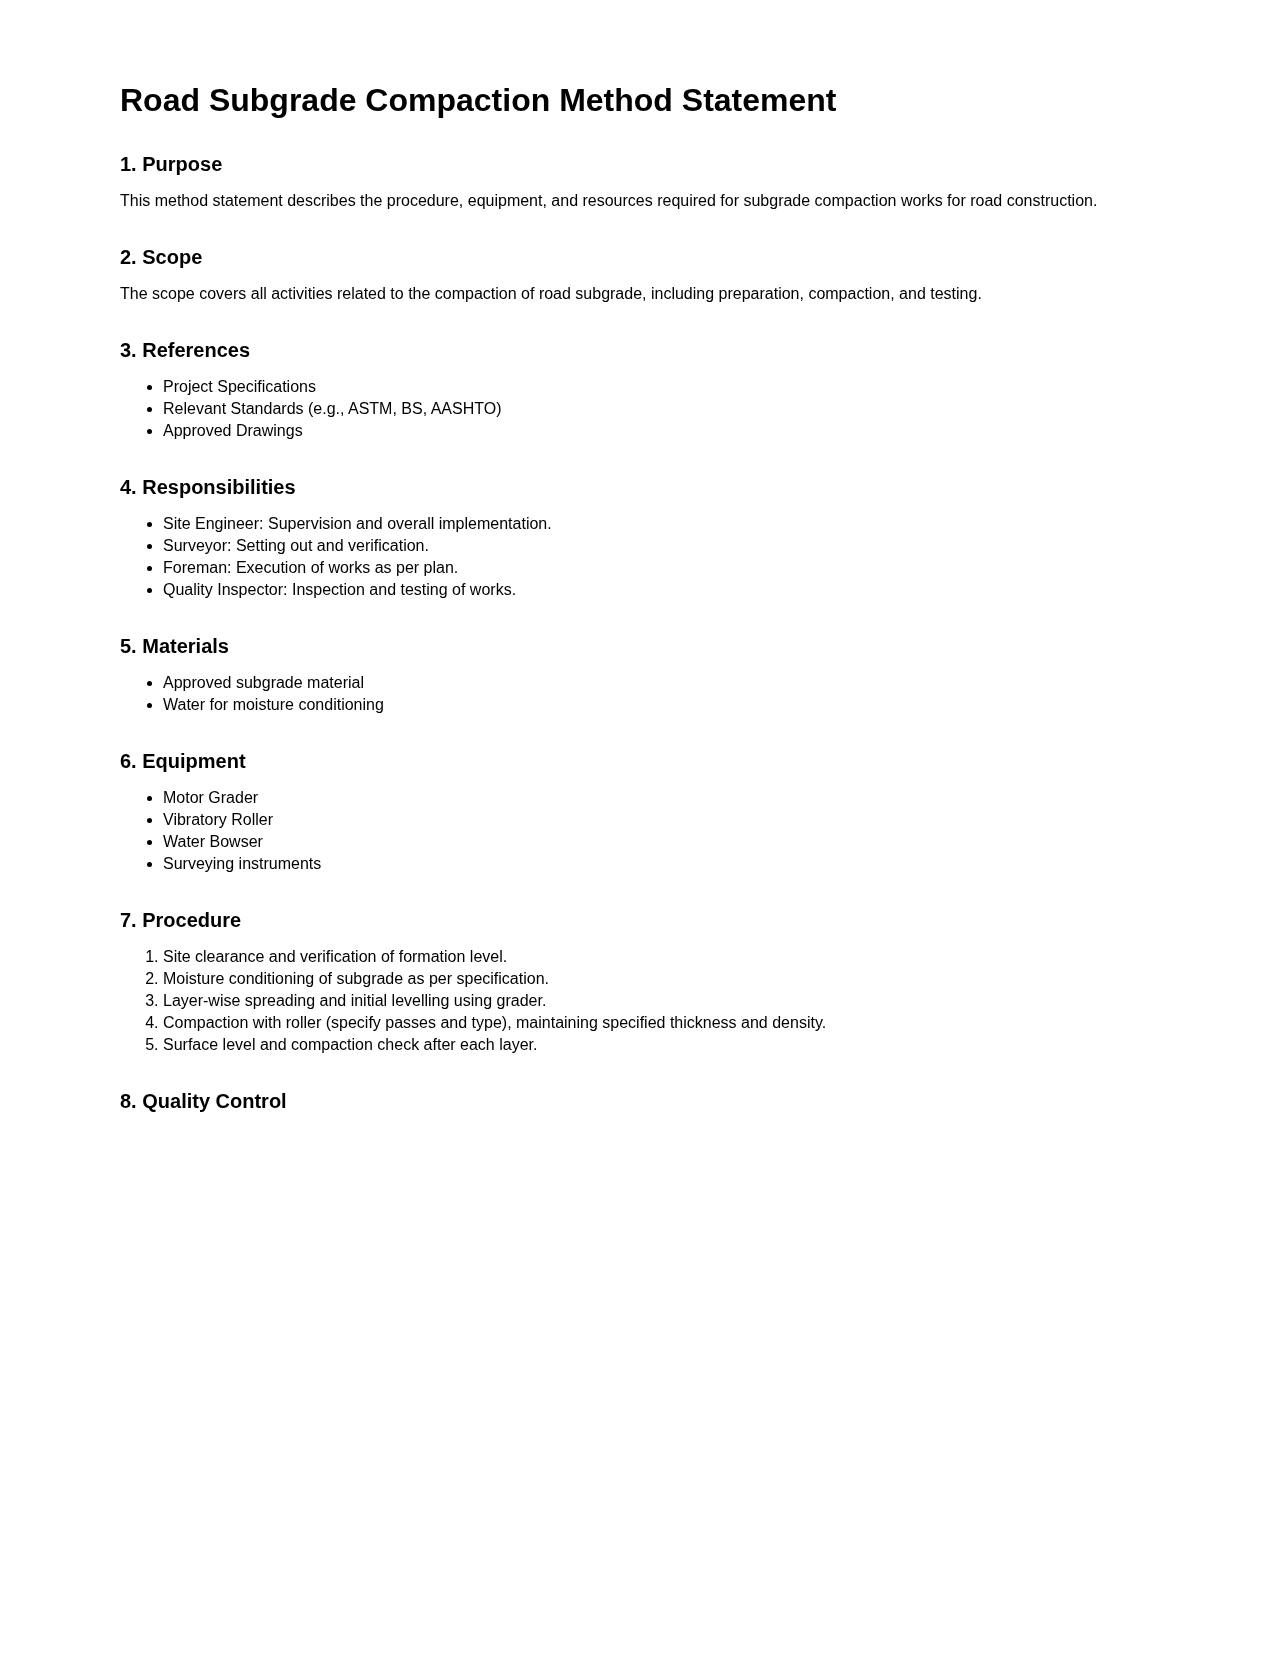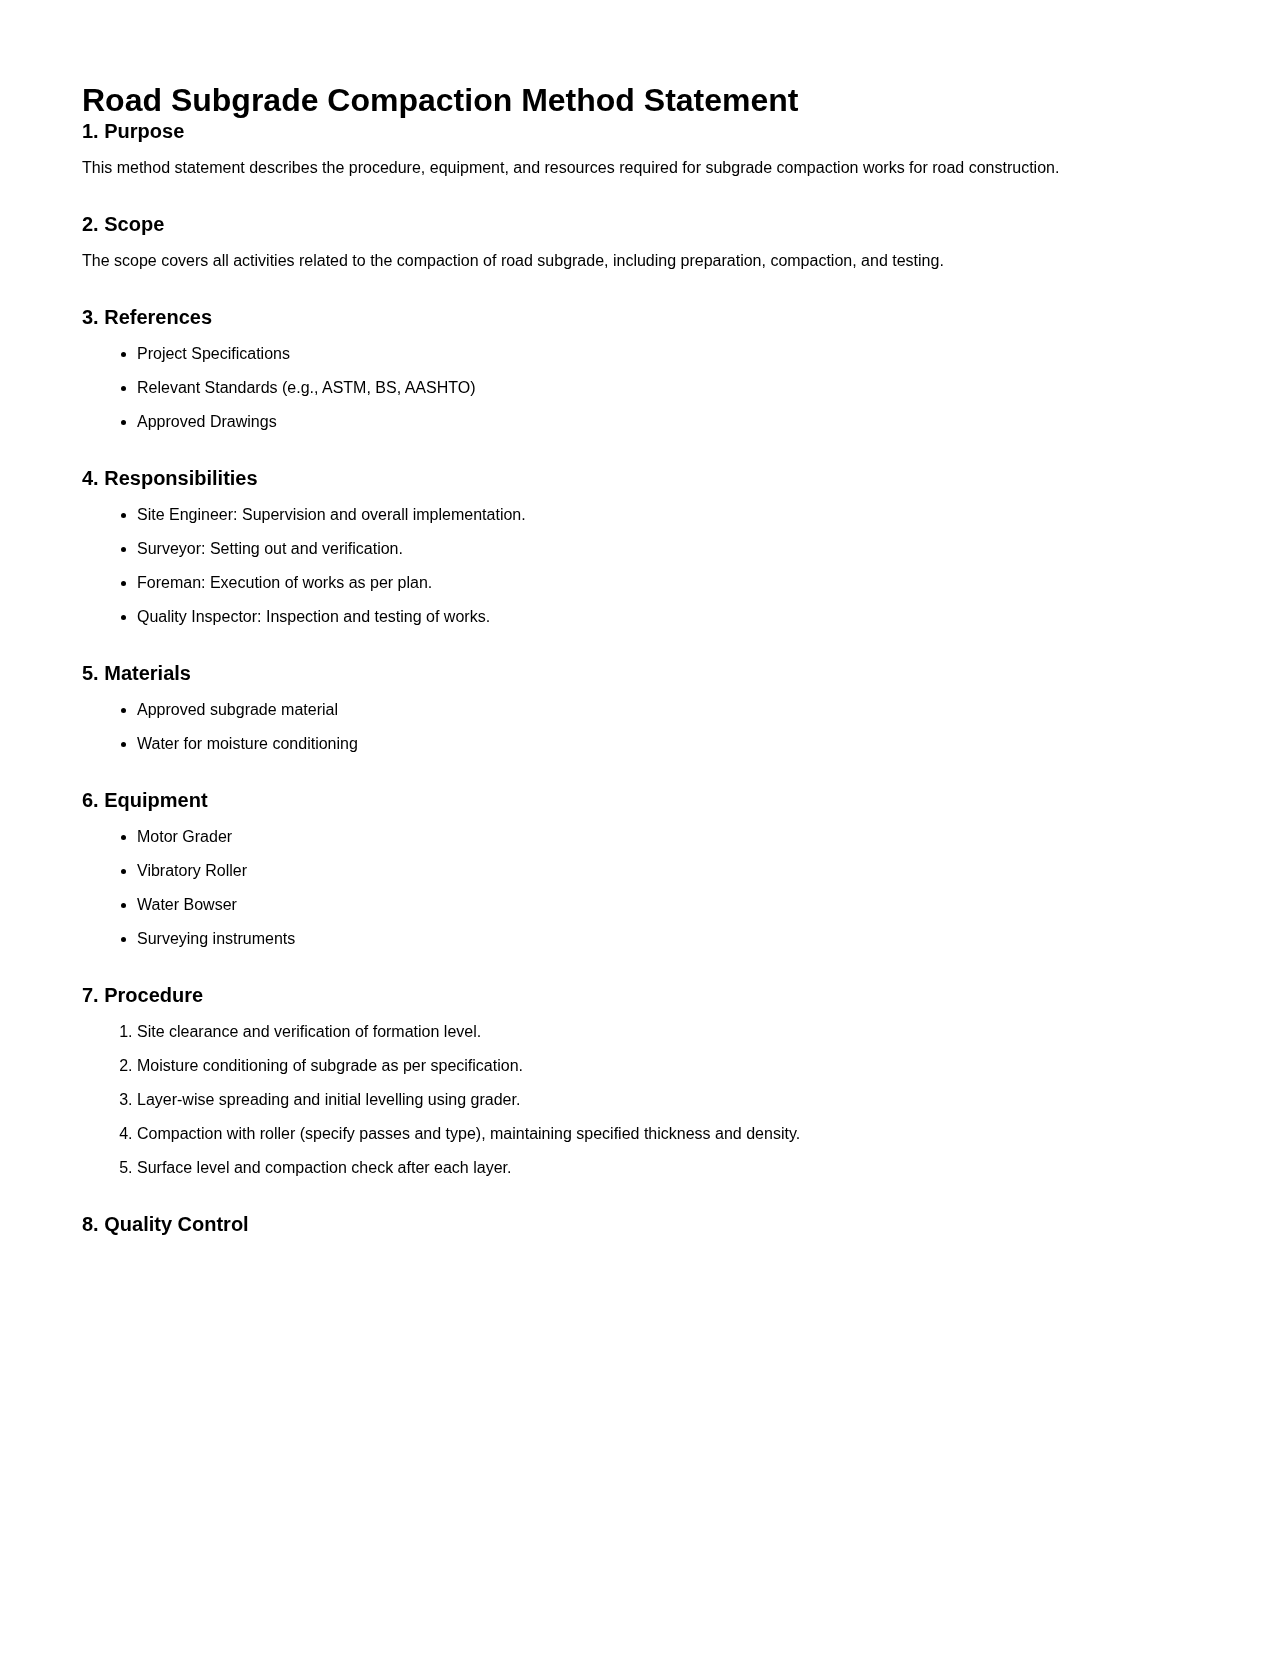--- a/index.html
+++ b/index.html
@@ -11,54 +11,54 @@
     width: 1263px;
     height: 1679px;
     overflow: hidden;
     font-family: "Liberation Sans", sans-serif;
     color: #000000;
   }
   .page {
     position: relative;
     height: 1301px;
     overflow: hidden;
-    padding-left: 82px;
+    padding-left: 120px;
     padding-right: 40px;
     box-sizing: border-box;
   }
   h1 {
     margin: 0;
     padding-top: 82px;
     font-size: 32px;
     line-height: 37px;
     font-weight: bold;
   }
   .section { margin: 0; }
-  .section.first { }
+  .section.first { margin-top: 33px; }
   .section + .section { margin-top: 35px; }
   h2 {
     margin: 0 0 16px 0;
     font-size: 20px;
     line-height: 24px;
     font-weight: bold;
   }
   p {
     margin: 0;
     font-size: 16px;
     line-height: 18px;
   }
   ul, ol {
     margin: 0;
     padding-left: 39px;
     font-size: 16px;
     line-height: 18px;
   }
   ul { list-style-type: disc; }
   ol { list-style-type: decimal; }
-  li { margin: 16px; padding: 0; }
+  li { margin: 4px; padding: 0; }
   strong { font-weight: normal; }
 </style>
 </head>
 <body>
 
 <div class="page">
   <h1>Road Subgrade Compaction Method Statement</h1>
 
   <section class="section first">
     <h2>1. Purpose</h2>

